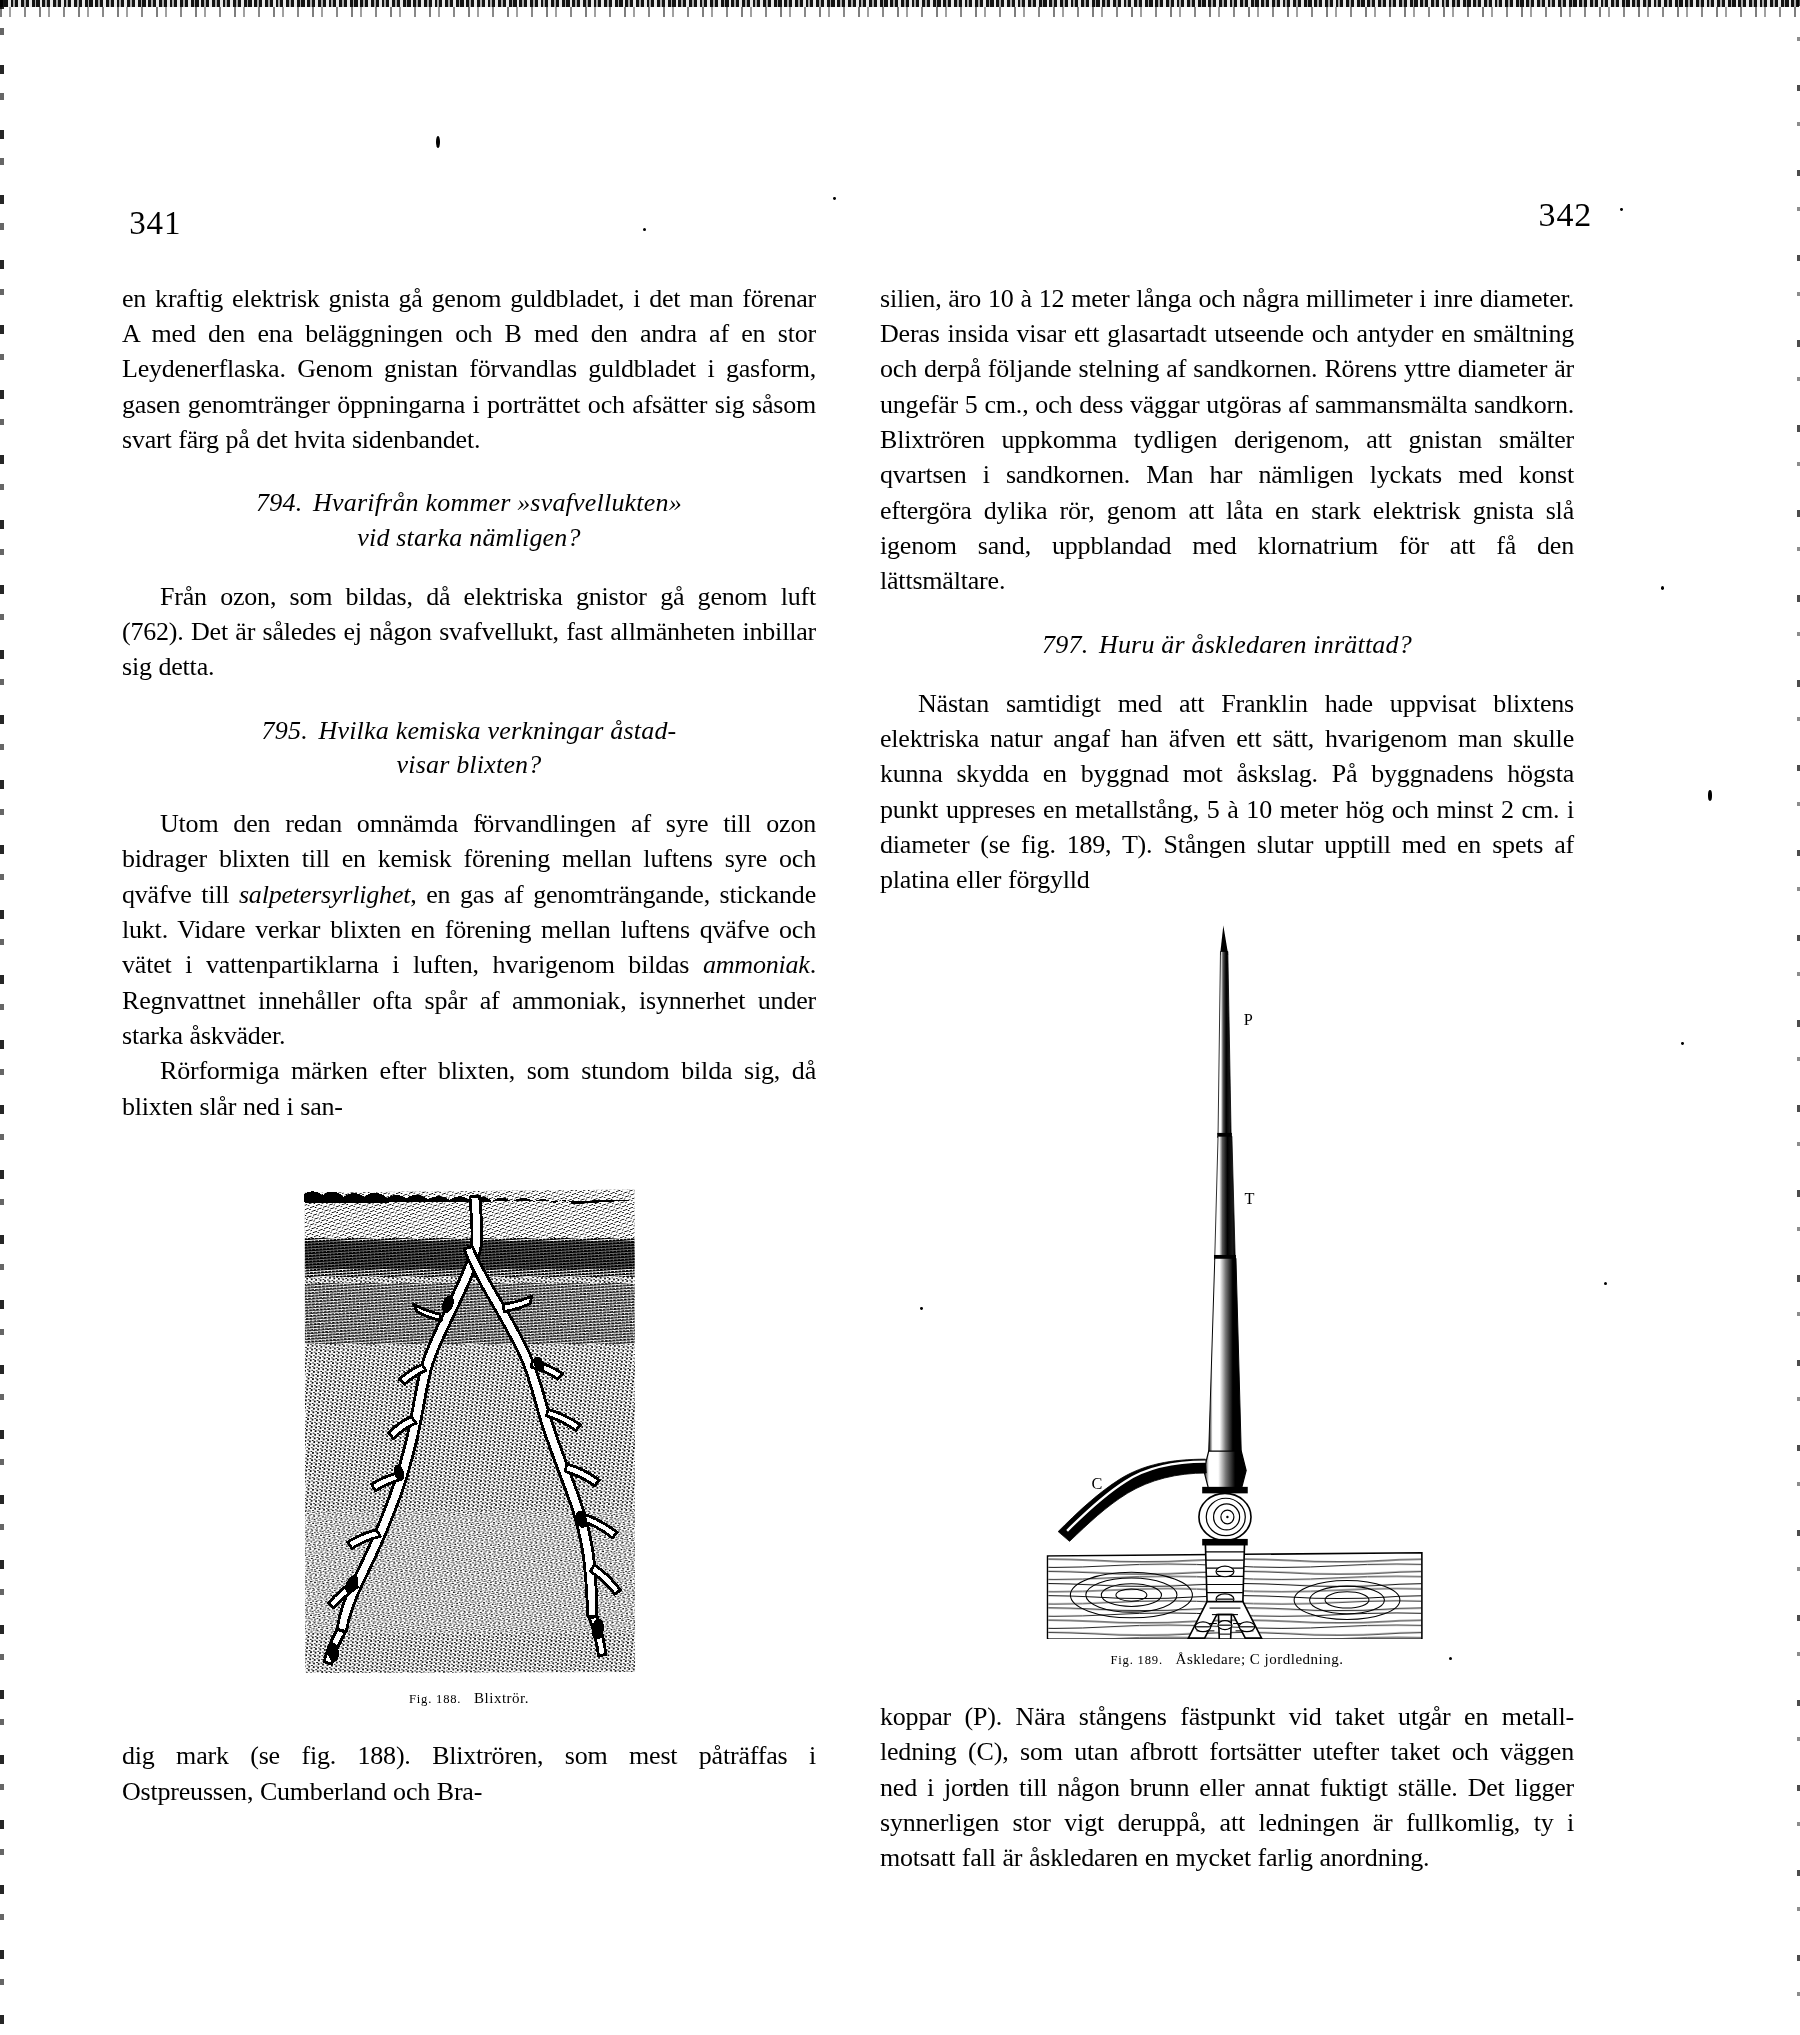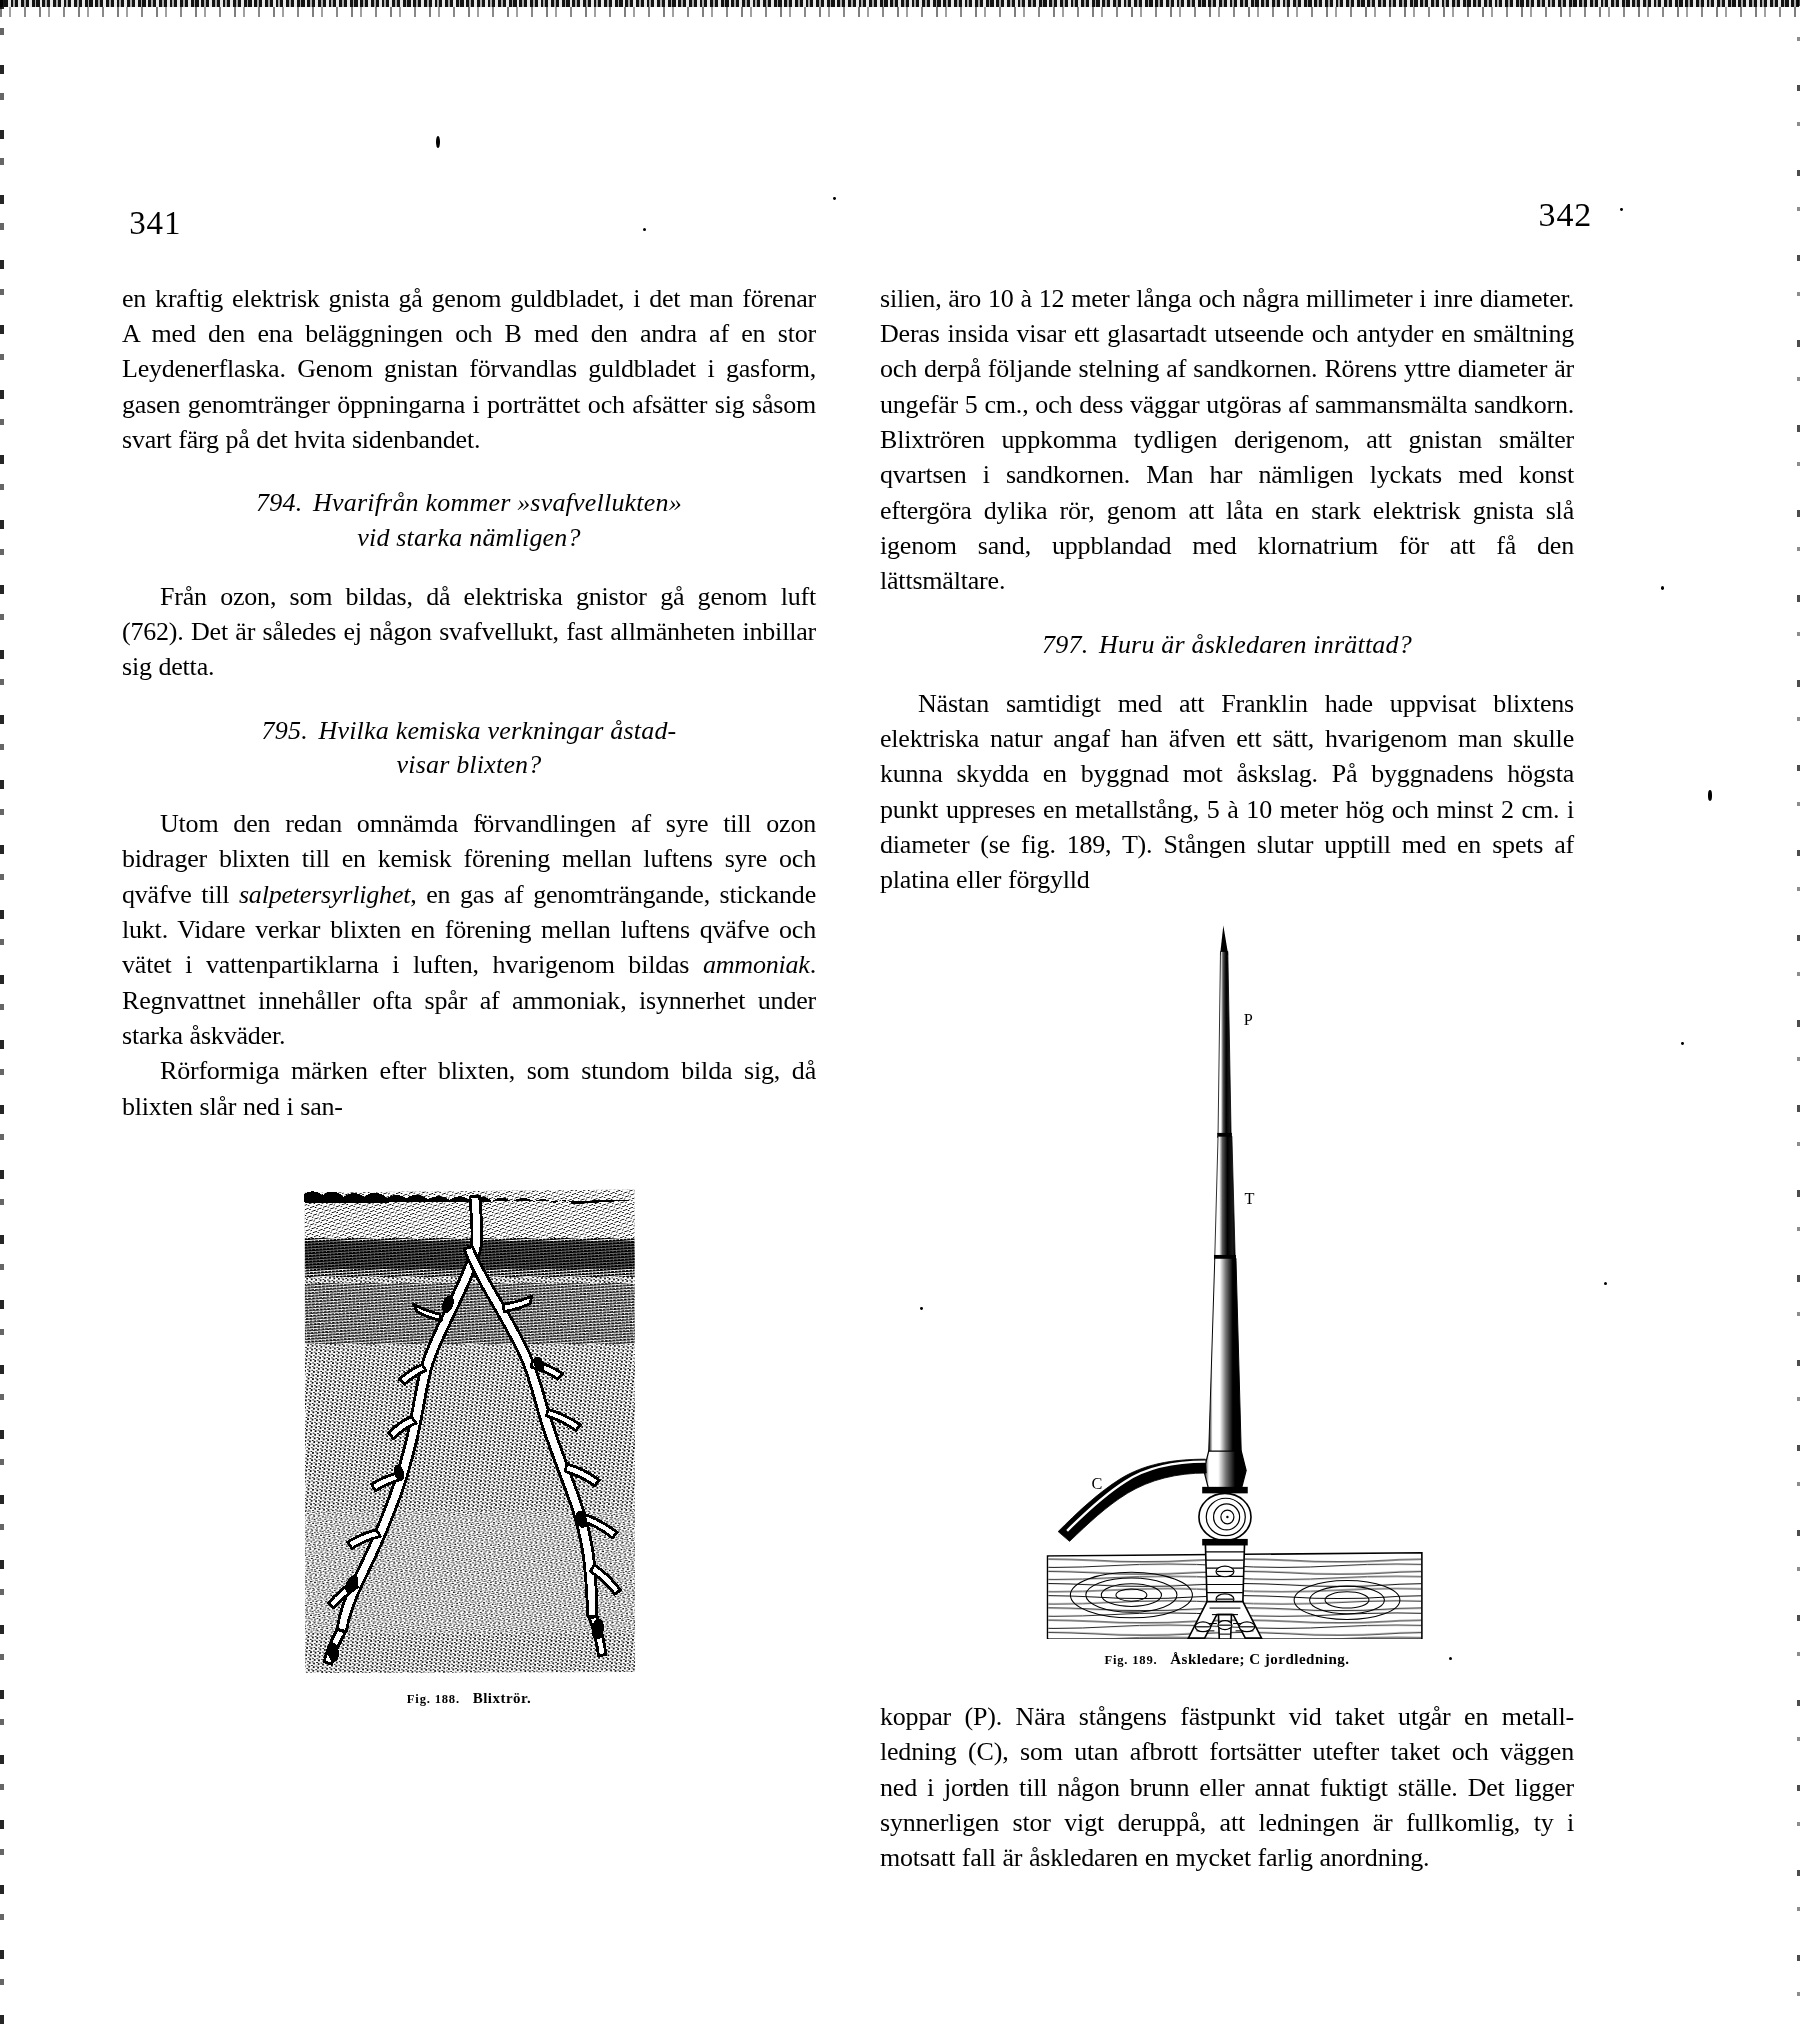--- a/index.html
+++ b/index.html
@@ -130,21 +130,20 @@
 
   figure {
     margin: 0;
     text-align: center;
   }
   figcaption {
     font-size: 15px;
     letter-spacing: 0.5px;
     margin-top: 12.2px;
     white-space: nowrap;
-    font-weight: bold;
   }
   figcaption .smallcap {
     font-size: 12.6px;
     letter-spacing: 0.8px;
   }
 
   .fig188-wrap { margin-top: 37px; }
   .fig189-wrap { margin-top: 25px; }
 
   svg { display: block; margin: 0 auto; }
@@ -322,20 +321,21 @@
           </svg>
 
           <figcaption>
             <span class="smallcap">Fig. 188.</span>
             &nbsp;&nbsp;<span>Blixtrör.</span>
           </figcaption>
         </figure>
 
         <div class="gap-md"></div>
 
+        <p class="body">dig mark (se fig. 188). Blixtrören, som mest påträffas i Ostpreussen, Cumberland och Bra-</p>
 
       </div>
 
       <div class="col">
 
         <p class="body body-first">silien, äro 10 à 12 meter långa och några millimeter i inre diameter. Deras insida visar ett glasartadt utseende och antyder en smältning och derpå följande stelning af sandkornen. Rörens yttre diameter är ungefär 5 cm., och dess väggar utgöras af sammansmälta sandkorn. Blixtrören uppkomma tydligen derigenom, att gnistan smälter qvartsen i sandkornen. Man har nämligen lyckats med konst eftergöra dylika rör, genom att låta en stark elektrisk gnista slå igenom sand, uppblandad med klornatrium för att få den lättsmältare.</p>
 
         <div class="sec-head">
           <span class="num">797.</span><span class="gap"></span><span>Huru är åskledaren inrättad?</span>
         </div>

